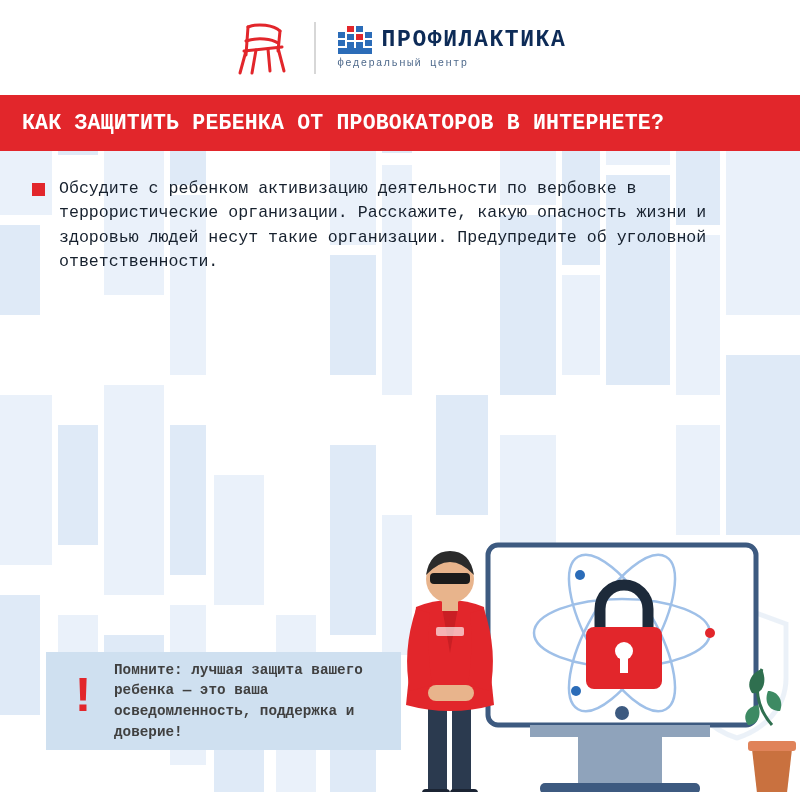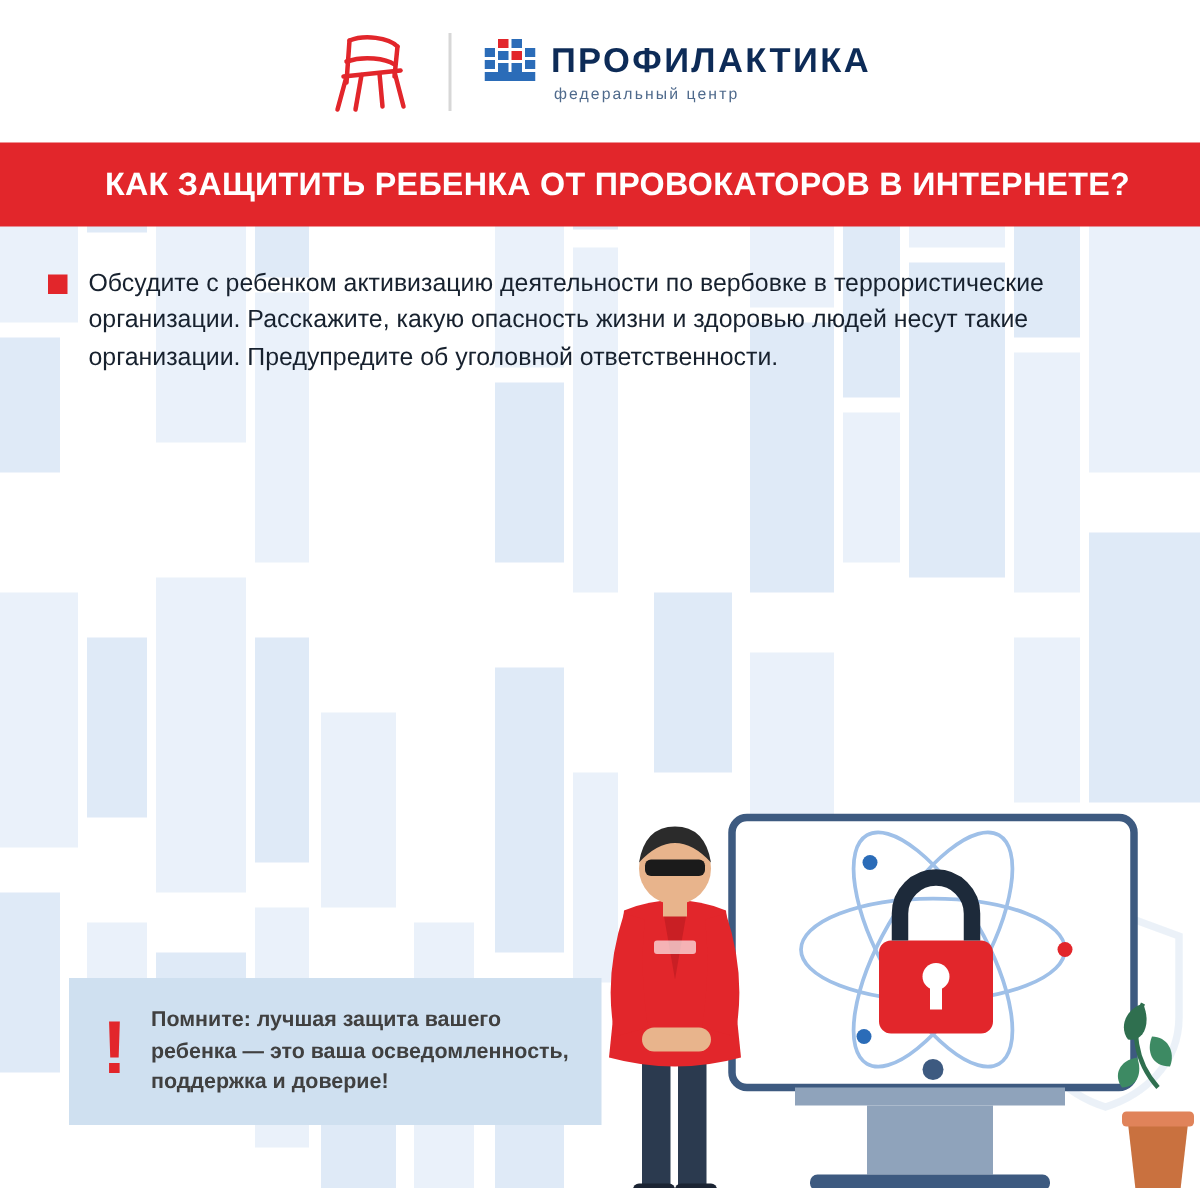--- a/index.html
+++ b/index.html
@@ -8,20 +8,21 @@
     font-family: "Liberation Sans", sans-serif;
     background: #ffffff;
     overflow: hidden;
   }
 
   .poster {
     position: relative;
     width: 800px; height: 800px;
     background: #ffffff;
     overflow: hidden;
+    font-family: Liberation Mono, monospace;
   }
 
   
   .bg-pattern {
     position: absolute;
     left: 0; top: 95px;
     width: 800px; height: 705px;
     overflow: hidden;
     z-index: 0;
   }
@@ -44,30 +45,29 @@
   .logo-divider { width: 2px; height: 52px; background: #d7d7d7; }
   .brand { display: flex; flex-direction: column; align-items: flex-start; }
   .brand-top { display: flex; align-items: center; gap: 10px; }
   .brand-glyph { width: 34px; height: 28px; display: block; }
   .brand-name {
     font-size: 23px; font-weight: bold; letter-spacing: 1.6px;
     color: #0d2b57;
   }
   .brand-sub {
     margin-top: 3px;
-    margin-left: 46px;
     font-size: 10.5px; letter-spacing: 1.4px; color: #4f6a8c;
   }
 
   
   .title-band {
     position: relative; z-index: 3;
     background: #e2262b;
     height: 56px;
-    display: flex; align-items: center; padding-left: 48px;
+    display: flex; align-items: center;
   }
   .title-band h1 {
     color: #ffffff;
     font-size: 21.5px;
     font-weight: bold;
     letter-spacing: 0.2px;
     padding-left: 22px;
   }
 
   

